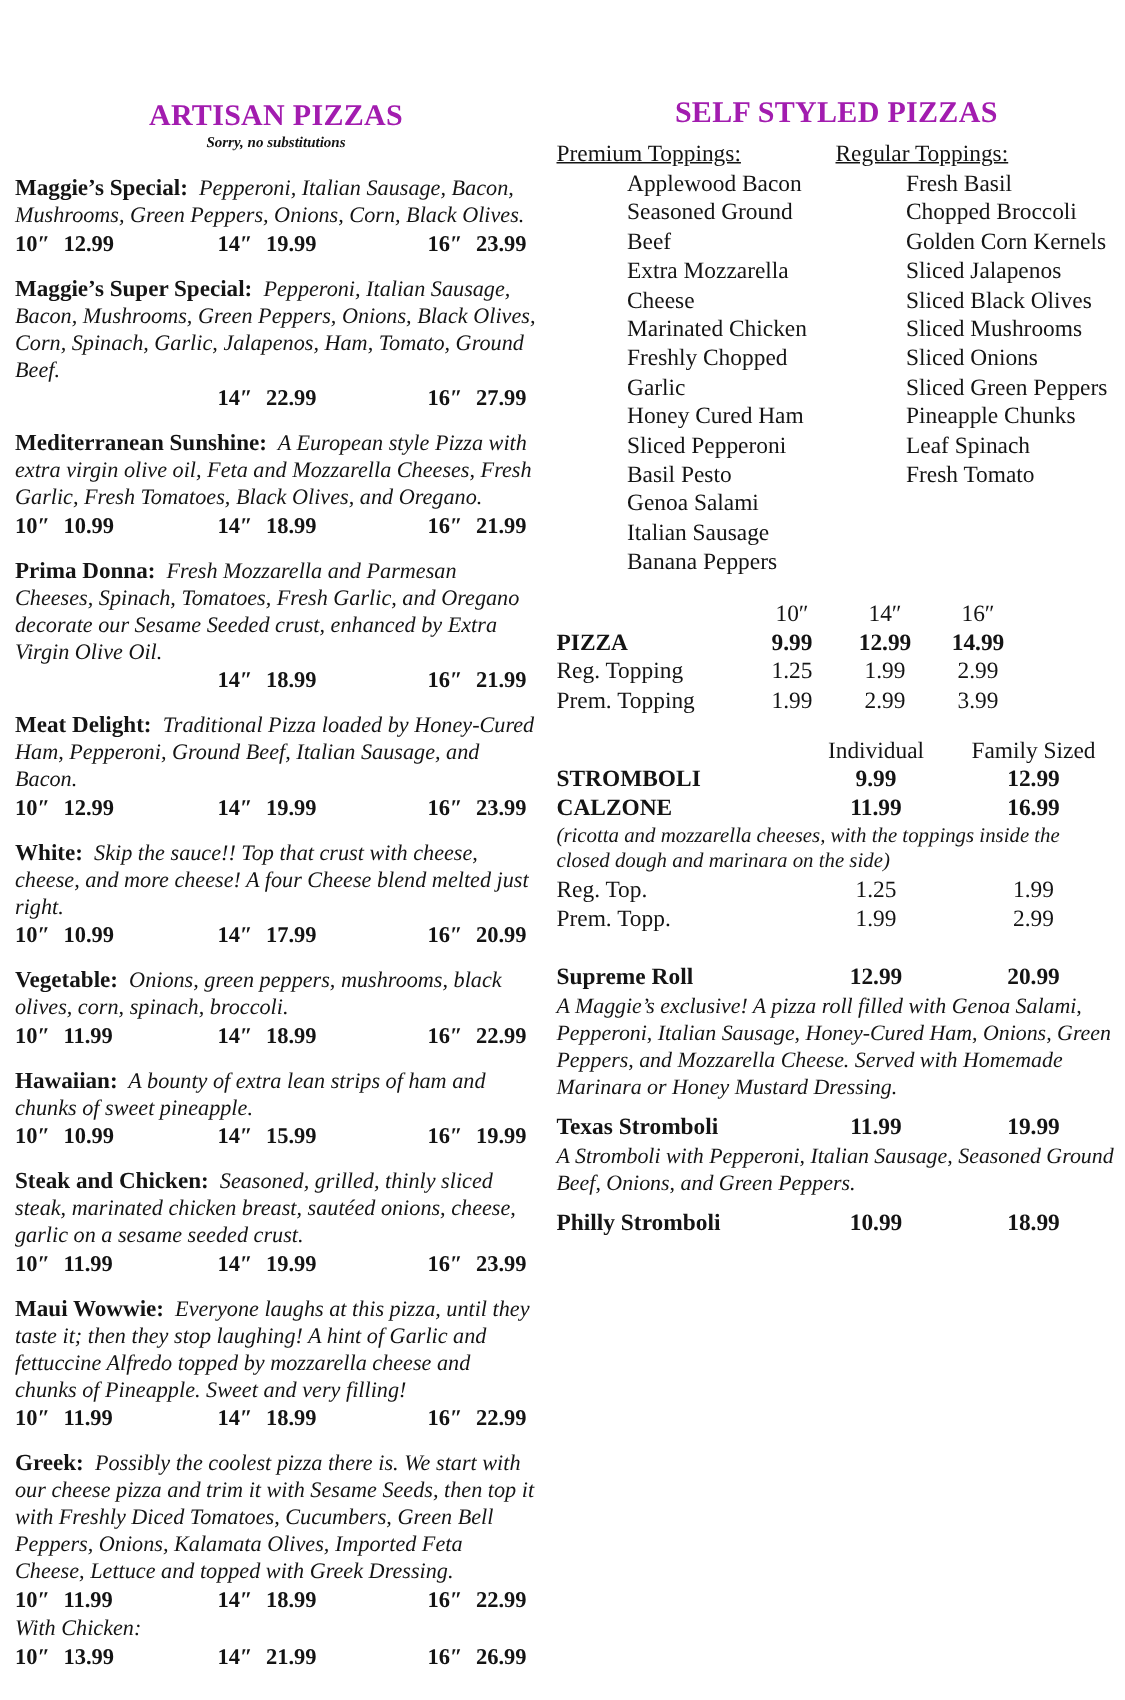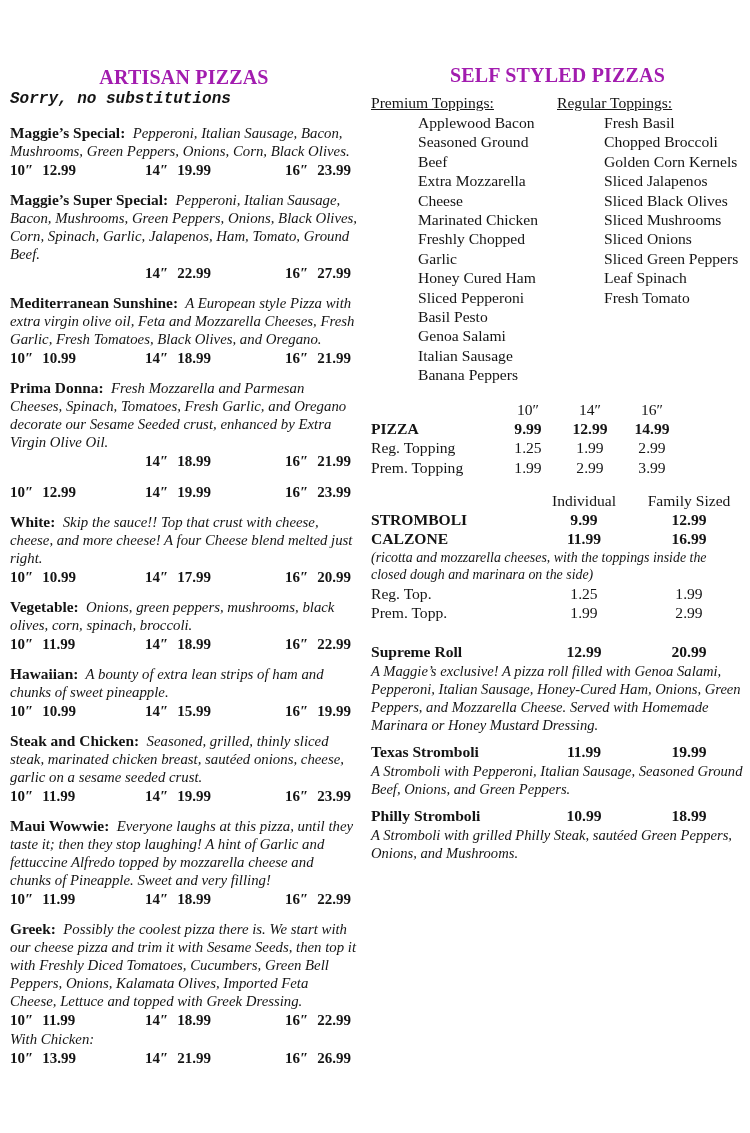--- a/index.html
+++ b/index.html
@@ -4,21 +4,21 @@
 <style>
   html,body{margin:0;padding:0;}
   body{
     width:750px;height:1133px;position:relative;background:#ffffff;
     font-family:"Liberation Serif", serif;color:#141414;
     -webkit-font-smoothing:antialiased;
   }
   .col-left{position:absolute;left:10px;top:66px;width:348px;}
   .col-right{position:absolute;left:371px;top:64px;width:373px;}
   .red-title{color:#a21caf;font-weight:bold;font-size:20px;text-align:center;letter-spacing:.2px;}
-  .subtitle{text-align:left;font-weight:bold;font-style:italic;font-size:16px;margin:1px 0 16px 0;font-family:Liberation Mono, monospace;}
+  .subtitle{text-align:center;font-weight:bold;font-style:italic;font-size:10px;margin:1px 0 16px 0;}
   
   .menu-item{margin-bottom:11px;}
   .item-text{margin:0;font-size:14.8px;line-height:18px;}
   .item-name{font-weight:bold;font-size:15.4px;}
   .item-desc{font-style:italic;}
   .price-row{display:grid;grid-template-columns:135px 140px 1fr;font-weight:bold;font-size:15px;line-height:20px;}
   .psize{display:inline-block;margin-right:9px;}
   .price-label{font-style:italic;font-size:14.8px;line-height:18px;}
   
   .toppings{display:grid;grid-template-columns:186px 1fr;margin-top:6px;}
@@ -72,20 +72,21 @@
       </div>
       <div class="menu-item">
         <p class="item-text"><span class="item-name">Prima Donna:</span><span class="item-desc">&nbsp; Fresh Mozzarella and Parmesan Cheeses, Spinach, Tomatoes, Fresh Garlic, and Oregano decorate our Sesame Seeded crust, enhanced by Extra Virgin Olive Oil.</span></p>
         <div class="price-row">
           <div class="price-cell"></div>
           <div class="price-cell"><span class="psize">14″</span><span class="pval">18.99</span></div>
           <div class="price-cell"><span class="psize">16″</span><span class="pval">21.99</span></div>
         </div>
       </div>
       <div class="menu-item">
+        <p class="item-text"><span class="item-name">Meat Delight:</span><span class="item-desc">&nbsp; Traditional Pizza loaded by Honey-Cured Ham, Pepperoni, Ground Beef, Italian Sausage, and Bacon.</span></p>
         <div class="price-row">
           <div class="price-cell"><span class="psize">10″</span><span class="pval">12.99</span></div>
           <div class="price-cell"><span class="psize">14″</span><span class="pval">19.99</span></div>
           <div class="price-cell"><span class="psize">16″</span><span class="pval">23.99</span></div>
         </div>
       </div>
       <div class="menu-item">
         <p class="item-text"><span class="item-name">White:</span><span class="item-desc">&nbsp; Skip the sauce!!  Top that crust with cheese, cheese, and more cheese! A four Cheese blend melted just right.</span></p>
         <div class="price-row">
           <div class="price-cell"><span class="psize">10″</span><span class="pval">10.99</span></div>
@@ -165,20 +166,21 @@
       <div class="top-header">Regular Toppings:</div>
       <div id="regular-list">
           <div class="top-item">Fresh Basil</div>
           <div class="top-item">Chopped Broccoli</div>
           <div class="top-item">Golden Corn Kernels</div>
           <div class="top-item">Sliced Jalapenos</div>
           <div class="top-item">Sliced Black Olives</div>
           <div class="top-item">Sliced Mushrooms</div>
           <div class="top-item">Sliced Onions</div>
           <div class="top-item">Sliced Green Peppers</div>
+          <div class="top-item">Pineapple Chunks</div>
           <div class="top-item">Leaf Spinach</div>
           <div class="top-item">Fresh Tomato</div>
         </div>
     </div>
   </div>
   <div id="pizza-table" class="pizza-table">
       <div></div>
       <div class="hdr">10″</div>
       <div class="hdr">14″</div>
       <div class="hdr">16″</div>
@@ -230,16 +232,15 @@
           <div class="num">19.99</div>
         </div>
         <p class="special-desc">A Stromboli with Pepperoni, Italian Sausage, Seasoned Ground Beef, Onions, and Green Peppers.</p>
       </div>
       <div class="special">
         <div class="special-head">
           <div>Philly Stromboli</div>
           <div class="num">10.99</div>
           <div class="num">18.99</div>
         </div>
-        <p class="special-desc">A Stromboli with grilled Philly Steak, sautéed Green Peppers, Onions, and Mushrooms.</p>
       </div>
     </div>
 </div>
 
 </body></html>

